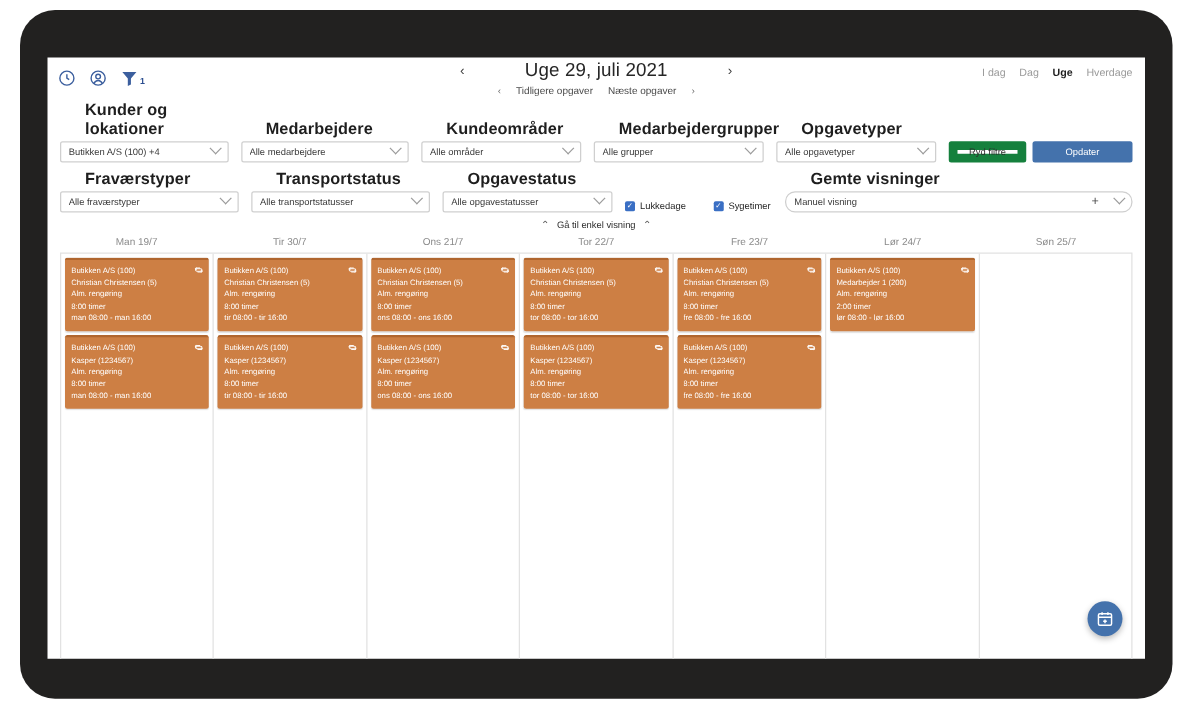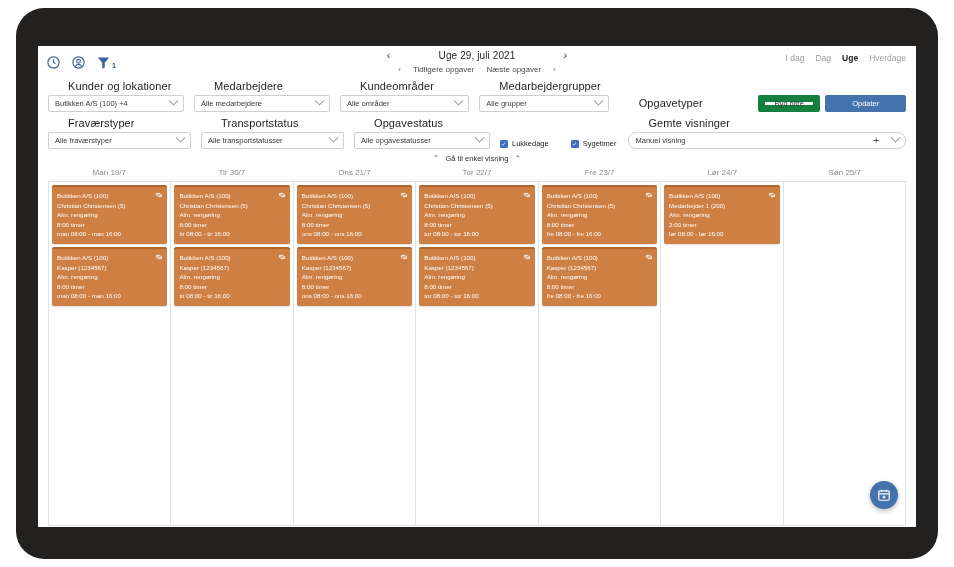--- a/index.html
+++ b/index.html
@@ -47,42 +47,42 @@
     pointer-events: none;
   }
   .weeknav-row1 {
     display: flex; align-items: center; gap: 44px;
     pointer-events: auto;
   }
   .wk-arrow {
     font-size: 11px; color: #3d3d3d; cursor: pointer;
     width: 12px; text-align: center; line-height: 14px;
   }
-  .wk-title { font-size: 10px; color: #262626; letter-spacing: .1px; }
+  .wk-title { font-size: 15px; color: #262626; letter-spacing: .1px; }
   .weeknav-row2 {
     display: flex; align-items: center; gap: 12px;
     margin-top: 3px; pointer-events: auto;
   }
   .wk-sub { font-size: 8px; color: #4a4a4a; cursor: pointer; }
   .wk-sub-arrow { font-size: 8px; color: #6a6a6a; cursor: pointer; }
 
   
   .viewmodes {
     position: absolute; right: 10px; top: 7px;
     display: flex; align-items: center; gap: 11px;
   }
   .vm { font-size: 8.5px; color: #9a9a9a; cursor: pointer; }
   .vm.active { color: #1f1f1f; font-weight: bold; }
 
   
   .filters { padding: 6px 10px 0 10px; }
   .filter-row { display: flex; align-items: flex-end; margin-bottom: 5px; }
   .fgroup { display: flex; flex-direction: column; margin-right: 10px; }
   .flabel {
-    font-size: 11px; font-weight: normal; color: #1e1e1e;
+    font-size: 13px; font-weight: bold; color: #1e1e1e;
     margin-bottom: 3px; letter-spacing: .1px; padding-left: 20px;
   }
   .fselect {
     height: 17px; border: 1px solid #cfcfcf; background: #fff;
     border-radius: 2px;
     display: flex; align-items: center; justify-content: space-between;
     padding: 0 6px; cursor: pointer;
   }
   .fselect span.val { font-size: 7.5px; color: #3a3a3a; white-space: nowrap; overflow:hidden; }
   .chev {
@@ -263,20 +263,24 @@
       </div>
       <div class="fgroup w-grp">
         <span class="flabel">Medarbejdergrupper</span>
         <div class="fselect">
           <span class="val">Alle grupper</span>
           <span class="chev"></span>
         </div>
       </div>
       <div class="fgroup w-opgt">
         <span class="flabel">Opgavetyper</span>
+        <div class="fselect">
+          <span class="val">Alle opgavetyper</span>
+          <span class="chev"></span>
+        </div>
       </div>
       <div class="btn btn-secondary">Ryd filtre</div>
       <div class="btn btn-primary">Opdater</div>
     </div>
 
     <div class="filter-row">
       <div class="fgroup w-frav">
         <span class="flabel">Fraværstyper</span>
         <div class="fselect">
           <span class="val">Alle fraværstyper</span>

